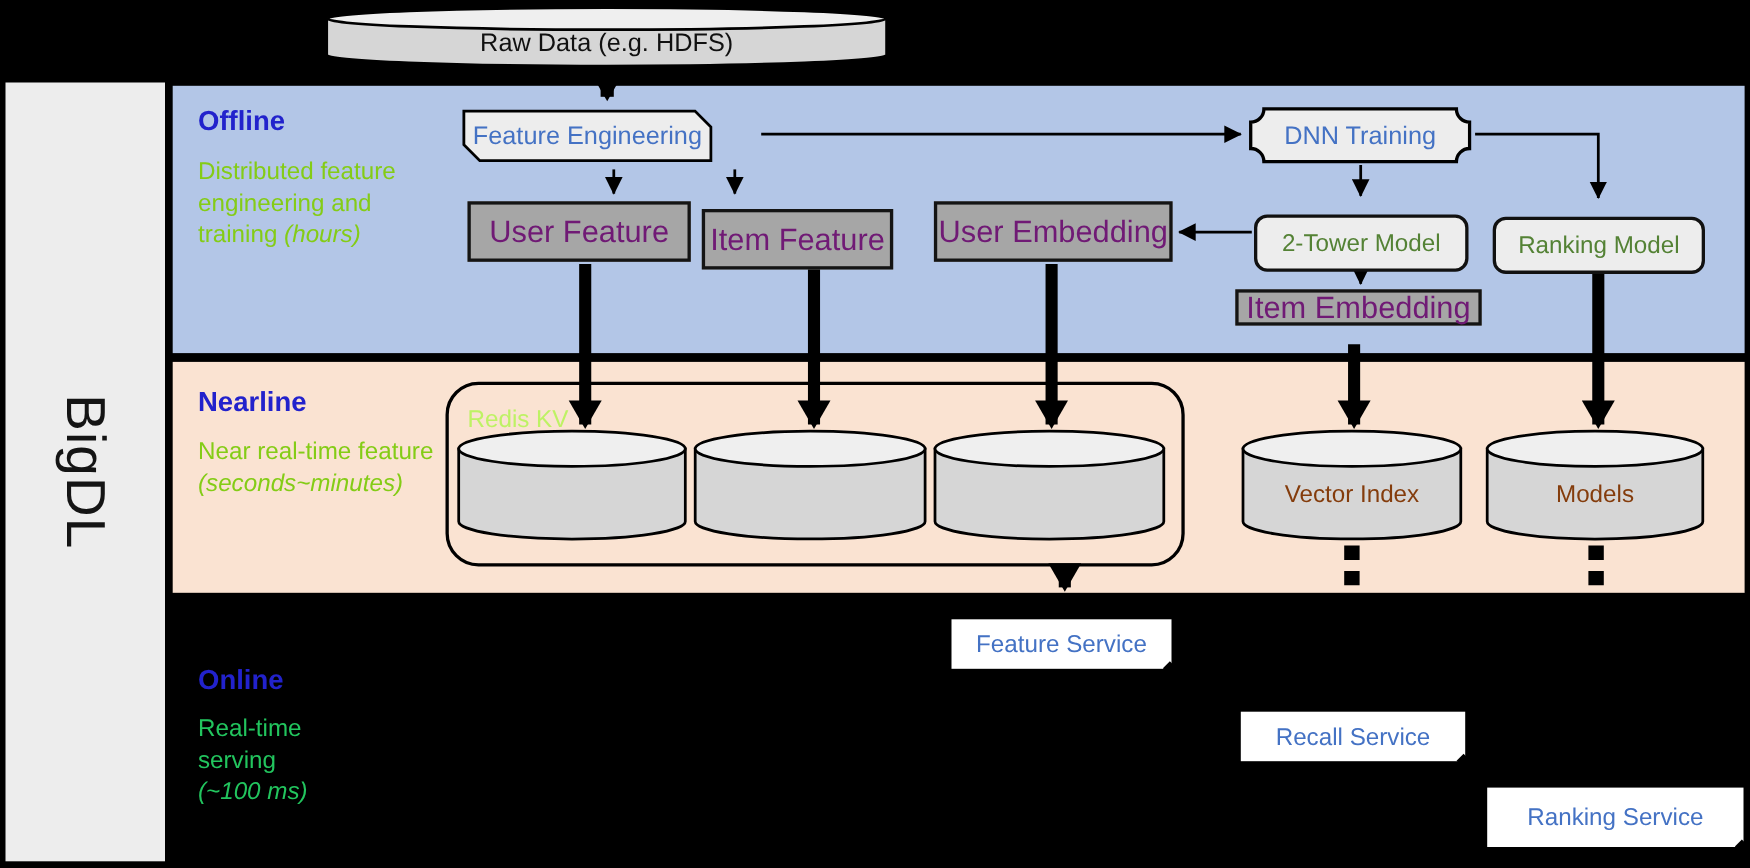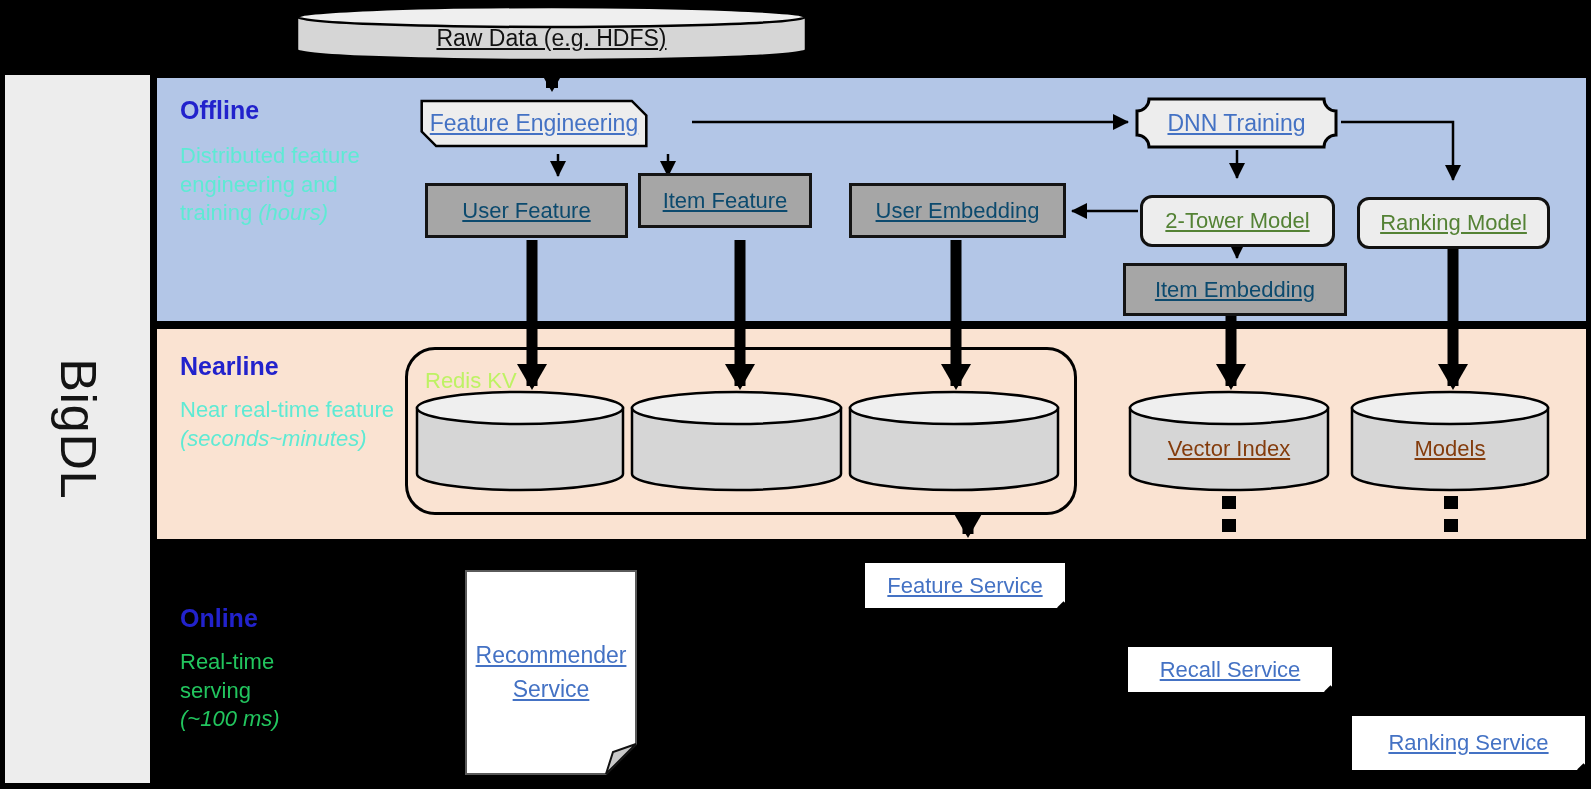--- a/index.html
+++ b/index.html
@@ -10,34 +10,34 @@
   .bigdl-bar{position:absolute;left:5px;top:75px;width:145px;height:708px;background:#EDEDED;
              display:flex;align-items:center;justify-content:center;}
   .bigdl-text{transform:rotate(90deg);font-size:50px;color:#141414;letter-spacing:1px;white-space:nowrap;}
   .band{position:absolute;left:157px;width:1429px;}
   .band-offline{top:78px;height:243px;background:#B3C6E7;}
   .band-nearline{top:329px;height:210px;background:#FAE3D2;}
   .band-online{top:539px;height:250px;background:#000;}
 
   
   .sec-title{position:absolute;color:#2222CC;font-size:25px;font-weight:bold;z-index:2;}
-  .sec-desc{position:absolute;color:#5eead4;font-size:22px;line-height:1.3;z-index:2;}
+  .sec-desc{position:absolute;color:#84cc16;font-size:22px;line-height:1.3;z-index:2;}
   .sec-desc .it{font-style:italic;}
   .desc-online{color:#22c55e;}
 
   
   .arrows{position:absolute;left:0;top:0;z-index:3;pointer-events:none;}
 
   
   .node{position:absolute;display:flex;align-items:center;justify-content:center;
         text-align:center;z-index:4;box-sizing:border-box;}
   .node svg.shape{position:absolute;left:0;top:0;width:100%;height:100%;}
-  .lbl{position:relative;z-index:1;text-decoration:underline;}
-
-  .gray-box{background:#A6A6A6;border:3px solid #141414;color:#0c4a6e;font-size:22px;justify-content:center;}
+  .lbl{position:relative;z-index:1;}
+
+  .gray-box{background:#A6A6A6;border:3px solid #141414;color:#701a75;font-size:28px;justify-content:center;}
   .round-box{background:#EDEDED;border:3px solid #111;border-radius:12px;font-size:22px;}
   .txt-green{color:#548235;margin-top:12px;}
 
   .proc-lbl{font-size:23px;color:#4472C4;}
   .cyl-lbl{font-size:22px;color:#843C0C;padding-top:16px;}
   .raw-lbl{font-size:23px;color:#111;padding-top:10px;}
 
   
   .redis-frame{position:absolute;left:405px;top:347px;width:672px;height:168px;
                border:3px solid #000;border-radius:30px;z-index:3;box-sizing:border-box;}
@@ -124,35 +124,35 @@
   <div class="node" style="left:1135px;top:97px;width:203px;height:52px">
     <svg class="shape" viewBox="0 0 203 52">
       <path d="M14,2 H189 A12,12 0 0 0 201,14 V38 A12,12 0 0 0 189,50 H14 A12,12 0 0 0 2,38 V14 A12,12 0 0 0 14,2 Z" fill="#EDEDED" stroke="#000" stroke-width="3"></path>
     </svg>
     <div class="lbl proc-lbl">DNN Training</div>
   </div>
 
   <div class="node gray-box" style="left:425px;top:183px;width:203px;height:55px">
     <div class="lbl">User Feature</div>
   </div>
-  <div class="node gray-box" style="left:638px;top:173px;width:174px;height:55px">
+  <div class="node gray-box" style="left:638px;top:190px;width:174px;height:55px">
     <div class="lbl">Item Feature</div>
   </div>
   <div class="node gray-box" style="left:849px;top:183px;width:217px;height:55px">
     <div class="lbl">User Embedding</div>
   </div>
 
   <div class="node round-box txt-green" style="left:1140px;top:183px;width:195px;height:52px">
     <div class="lbl">2-Tower Model</div>
   </div>
   <div class="node round-box txt-green" style="left:1357px;top:185px;width:193px;height:52px">
     <div class="lbl">Ranking Model</div>
   </div>
 
-  <div class="node gray-box" style="left:1123px;top:263px;width:224px;height:53px">
+  <div class="node gray-box" style="left:1123px;top:263px;width:224px;height:33px">
     <div class="lbl">Item Embedding</div>
   </div>
 
   <div class="redis-frame"></div>
   <div class="redis-label">Redis KV</div>
 
   <div class="node" style="left:415px;top:390px;width:210px;height:102px">
     <svg class="shape" viewBox="0 0 210 102">
       <path d="M2,18 V84 A103,16 0 0 0 208,84 V18 Z" fill="#D6D6D6" stroke="#000" stroke-width="2.5"></path>
       <ellipse cx="105" cy="18" rx="103" ry="16" fill="#EFEFEF" stroke="#000" stroke-width="2.5"></ellipse>
@@ -179,27 +179,20 @@
     <div class="lbl cyl-lbl">Vector Index</div>
   </div>
   <div class="node" style="left:1350px;top:390px;width:200px;height:102px">
     <svg class="shape" viewBox="0 0 200 102">
       <path d="M2,18 V84 A98,16 0 0 0 198,84 V18 Z" fill="#D6D6D6" stroke="#000" stroke-width="2.5"></path>
       <ellipse cx="100" cy="18" rx="98" ry="16" fill="#EFEFEF" stroke="#000" stroke-width="2.5"></ellipse>
     </svg>
     <div class="lbl cyl-lbl">Models</div>
   </div>
 
-  <div class="node" style="left:465px;top:570px;width:172px;height:205px">
-    <svg class="shape" viewBox="0 0 172 205">
-      <path d="M1,1 H171 V174 L141,204 H1 Z" fill="#fff" stroke="#5a5a5a" stroke-width="2"></path>
-      <path d="M141,204 L171,174 L148,182 Z" fill="#C9C9C9" stroke="#111" stroke-width="2"></path>
-    </svg>
-    <div class="lbl doc-lbl">Recommender Service</div>
-  </div>
 
   <div class="node svc" style="left:865px;top:563px;width:200px;height:45px">
     <div class="lbl">Feature Service</div>
   </div>
   <div class="node svc" style="left:1128px;top:647px;width:204px;height:45px">
     <div class="lbl">Recall Service</div>
   </div>
   <div class="node svc" style="left:1352px;top:716px;width:233px;height:54px">
     <div class="lbl">Ranking Service</div>
   </div>

